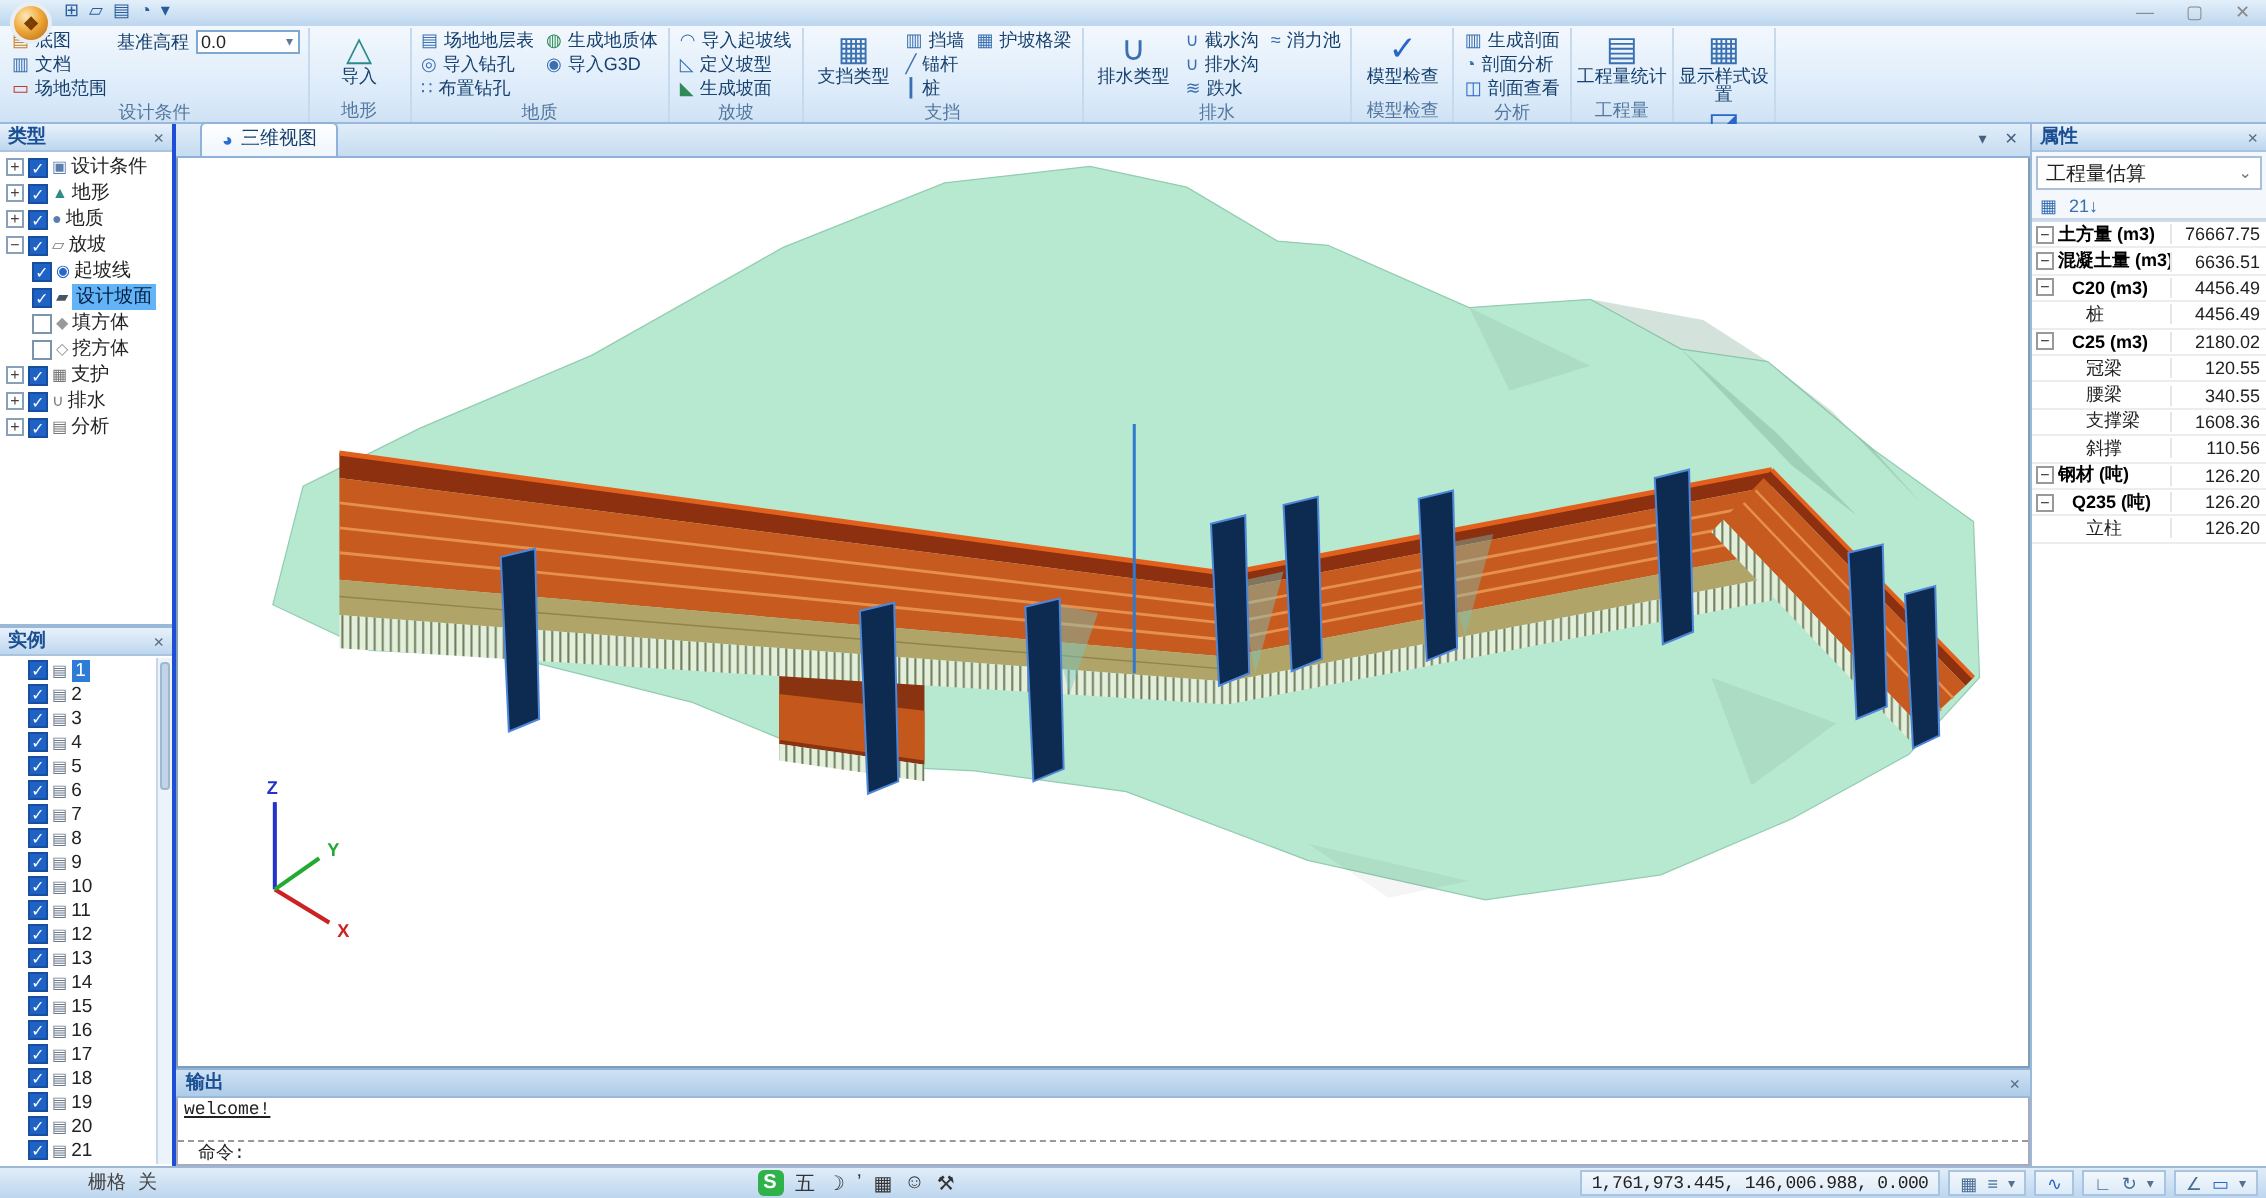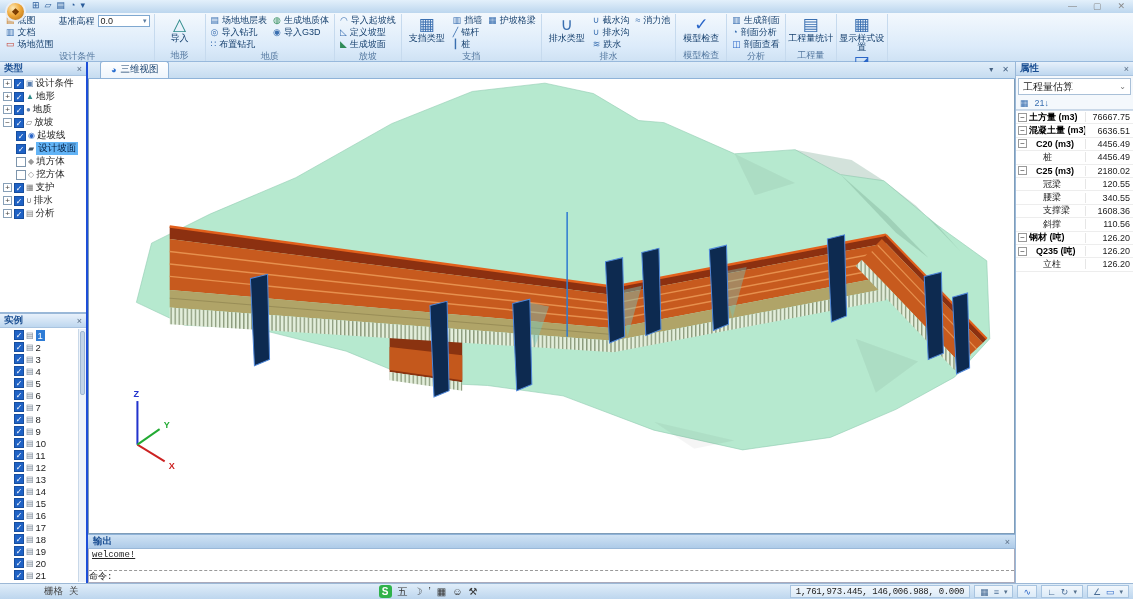--- a/index.html
+++ b/index.html
@@ -77,21 +77,21 @@
   #viewport svg { display:block; width:100%; height:100%; }
 
   #output-panel { height:49px; flex:0 0 auto; display:flex; flex-direction:column; border-top:1px solid #8fb3d8;}
   #output-hdr { height:14px; background:linear-gradient(#cfe2f4,#aecbe8); display:flex; align-items:center;
     padding:0 5px; border-bottom:1px solid #9ab8d8;}
   #output-hdr .t { flex:1; font-size:9.5px; font-weight:bold; color:#1b4f93;}
   #output-hdr .x { font-size:9px; color:#5a6e85;}
   #output-body { flex:1; background:#fff; border:1px solid #aab; border-top:none; display:flex;
     flex-direction:column; font-size:9.5px; color:#222;}
   #output-log { flex:1; padding:1px 3px; font-family:"Liberation Mono", monospace; font-size:9px;text-decoration:underline;}
-  #cmd-row { height:12px; border-top:1px dashed #999; padding:0 0; display:flex; align-items:center;
+  #cmd-row { height:12px; border-top:1px dashed #999; padding:0 10px; display:flex; align-items:center;
     font-size:9px; font-family:"Liberation Mono", monospace;}
 
   #right-col { width:118px; background:#f4f8fc; border-left:1px solid #9ab8d8; display:flex; flex-direction:column;}
   #prop-combo { margin:2px 2px 1px; height:17px; background:#fff; border:1px solid #a9c0d8; display:flex;
     align-items:center; padding:0 4px; font-size:10px; color:#222;}
   #prop-combo .t { flex:1; }
   #prop-combo .arr { color:#777; font-size:8px; }
   #prop-toolbar { height:14px; display:flex; align-items:center; gap:6px; padding:0 4px;
     border-bottom:1px solid #c9d8e8; font-size:9px; color:#3a6fb0;}
   #prop-table { flex:1; background:#fff; border-top:1px solid #d0dcea; overflow:hidden;}

